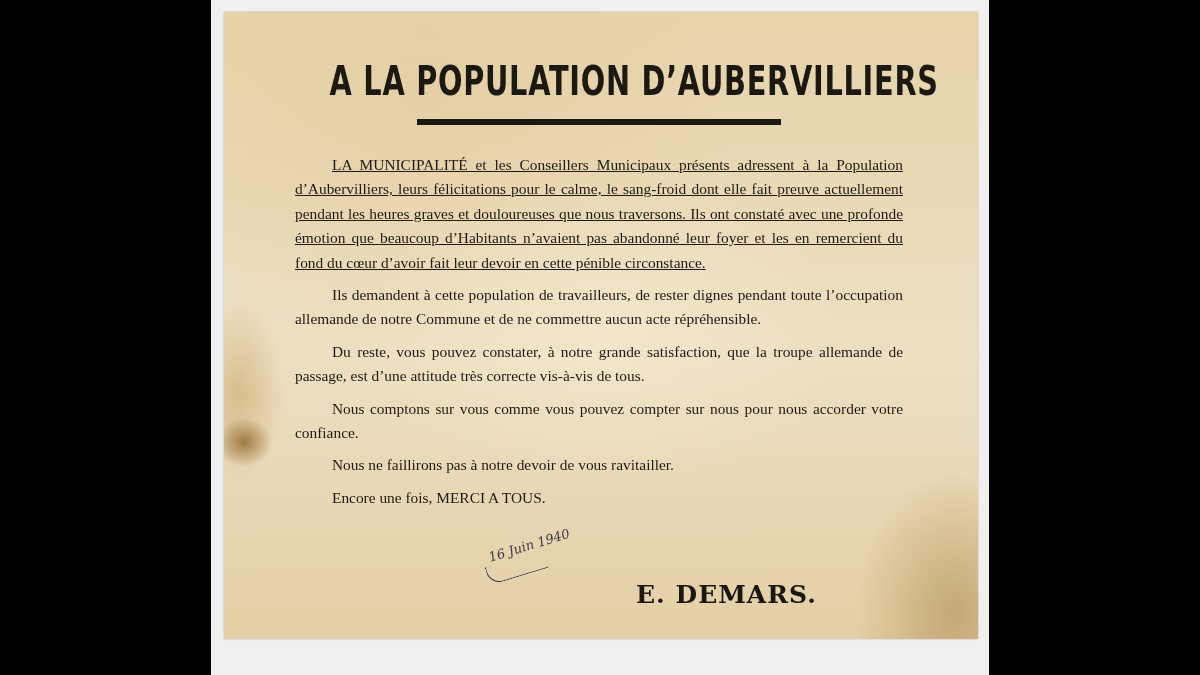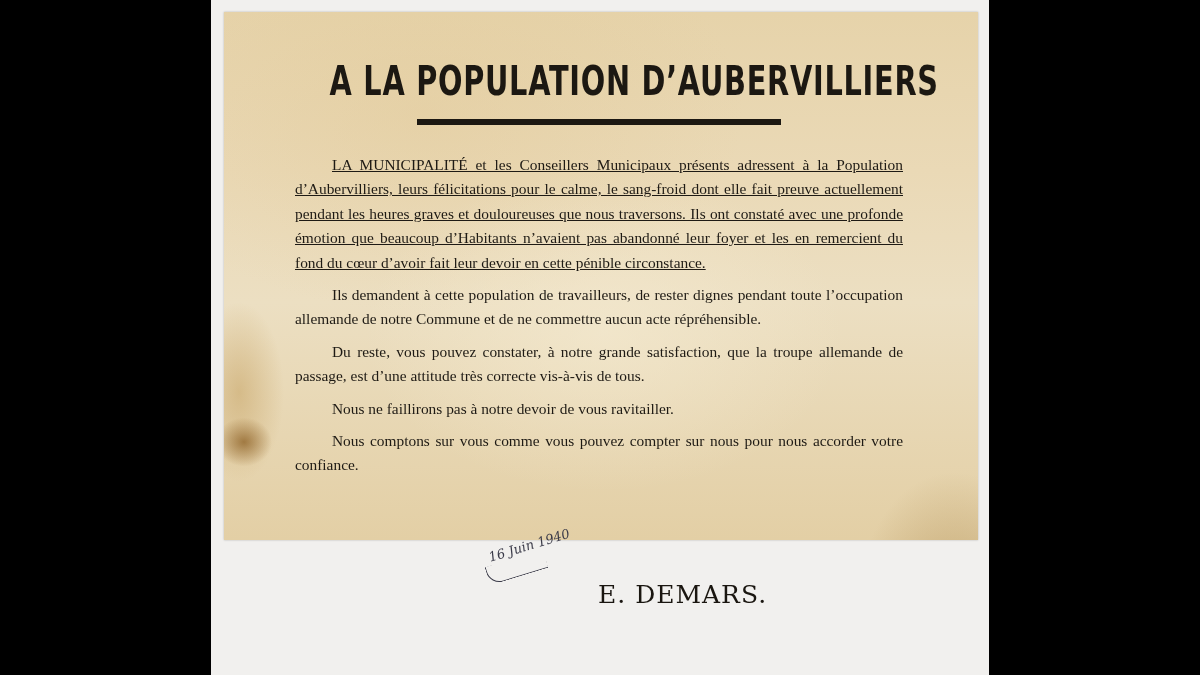--- a/index.html
+++ b/index.html
@@ -4,21 +4,21 @@
   <style>
     html, body { margin: 0; padding: 0; }
     body {
       width: 1200px; height: 675px; background: #000; position: relative; overflow: hidden;
       font-family: "Liberation Serif", serif;
     }
     .mat {
       position: absolute; left: 211px; top: 0; width: 778px; height: 675px; background: #f1f0ee;
     }
     .paper {
-      position: absolute; left: 224px; top: 12px; width: 754px; height: 528px;
+      position: absolute; left: 224px; top: 12px; width: 754px; height: 627px;
       background:
         radial-gradient(ellipse 40px 35px at 20px 430px, rgba(140,95,35,0.75), rgba(140,95,35,0) 70%),
         radial-gradient(ellipse 60px 120px at 15px 380px, rgba(190,150,80,0.45), rgba(190,150,80,0) 75%),
         radial-gradient(ellipse 140px 200px at 730px 600px, rgba(170,135,75,0.55), rgba(170,135,75,0) 70%),
         radial-gradient(ellipse 300px 200px at 380px 320px, rgba(245,235,210,0.6), rgba(245,235,210,0) 80%),
         radial-gradient(ellipse 400px 250px at 200px 100px, rgba(225,200,150,0.4), rgba(225,200,150,0) 80%),
         linear-gradient(180deg, #e6d3aa 0%, #ead9b6 30%, #ecdfc2 55%, #e3cfa5 100%);
       box-shadow: 0 0 2px rgba(0,0,0,0.25);
     }
     .title {
@@ -44,34 +44,35 @@
     }
     .hand-loop {
       position: absolute; left: 262px; top: 546px; width: 60px; height: 18px;
       border-bottom: 1.3px solid #3a3a48; border-left: 1.3px solid #3a3a48;
       border-radius: 0 0 0 14px; transform: rotate(-17deg);
     }
     .maire {
       position: absolute; left: 372px; top: 538px; font-size: 15.4px; color: #1e1a14;
     }
     .name {
-      position: absolute; left: 374px; top: 568px;
-      font-family: "DejaVu Serif", serif; font-weight: normal; font-size: 25px; letter-spacing: 1px; color: #1a1610;
+      position: absolute; left: 412px; top: 568px;
+      font-family: "DejaVu Serif", serif; font-weight: bold; font-size: 25px; letter-spacing: 1px; color: #1a1610;
     }
   </style>
 </head>
 <body>
 
 <div class="mat"></div>
 <div class="paper">
   <div class="title">A LA POPULATION D’AUBERVILLIERS</div>
   <div class="rule"></div>
   <div class="body">
     <p class="first">LA MUNICIPALITÉ et les Conseillers Municipaux présents adressent à la Population d’Aubervilliers, leurs félicitations pour le calme, le sang-froid dont elle fait preuve actuellement pendant les heures graves et douloureuses que nous traversons. Ils ont constaté avec une profonde émotion que beaucoup d’Habitants n’avaient pas abandonné leur foyer et les en remercient du fond du cœur d’avoir fait leur devoir en cette pénible circonstance.</p>
     <p>Ils demandent à cette population de travailleurs, de rester dignes pendant toute l’occupation allemande de notre Commune et de ne commettre aucun acte répréhensible.</p>
     <p>Du reste, vous pouvez constater, à notre grande satisfaction, que la troupe allemande de passage, est d’une attitude très correcte vis-à-vis de tous.</p>
+    <p>Nous comptons sur vous comme vous pouvez compter sur nous pour nous accorder votre confiance.</p>
     <p>Nous ne faillirons pas à notre devoir de vous ravitailler.</p>
-    <p>Nous comptons sur vous comme vous pouvez compter sur nous pour nous accorder votre confiance.</p>
+    <p>Encore une fois, MERCI A TOUS.</p>
   </div>
   <div class="hand-loop"></div>
   <div class="handwritten">16 Juin 1940</div>
   <div class="name">E. DEMARS.</div>
 </div>
 
 </body></html>

